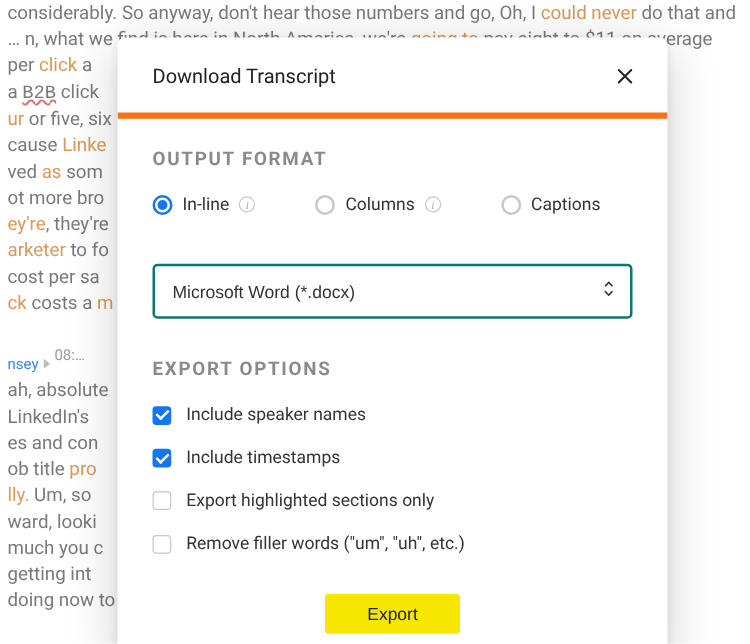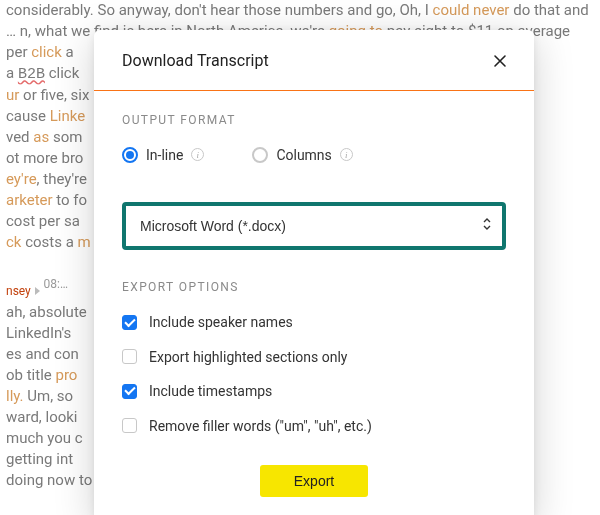--- a/index.html
+++ b/index.html
@@ -19,57 +19,57 @@
     top: 0; left: 0; right: 0; bottom: 0;
     padding: 0 6px;
     font-size: 15px;
     color: #7a7a7a;
     line-height: 21px;
     word-break: break-word;
   }
   .bg .hl { color: #d69a5a; }
   .bg .udl { text-decoration: underline wavy #e46b6b; text-decoration-skip-ink: none; font-family: Liberation Mono, monospace; }
   .bg .ts { color: #9a9a9a; font-size: 12px; display:inline-flex; align-items:flex-end; gap:4px;}
-  .bg .sp { color: #c2410c; font-size:12px;margin-top:47px;}
+  .bg .sp { color: #3b82f6; font-size:12px;margin-top:47px;}
   .modal {
     position: absolute;
     top: 30px;
     left: 94px;
     width: 440px;
     background: #fff;
     border-radius: 6px;
     box-shadow: 0 8px 40px rgba(0,0,0,0.18), 0 2px 8px rgba(0,0,0,0.08);
     overflow: hidden;
   }
   .modal-header {
     display: flex;
     align-items: center;
     justify-content: space-between;
     padding: 18px 22px 16px 28px;
-    border-bottom: 1px solid #f97316;
+    border-bottom: 5px solid #f97316;
   }
   .modal-title {
     font-size: 16px;
     color: #222;
     font-weight: 400;
   }
   .close-btn {
     background: none; border: none; cursor: pointer;
     padding: 4px;
     color: #222;
   }
   .close-btn svg { display:block; }
   .modal-body {
     padding: 20px 28px 24px 28px;
   }
   .section-label {
-    font-size: 12px;
+    font-size: 15px;
     letter-spacing: 1.4px;
     color: #8a8a8a;
-    font-weight: 400;
+    font-weight: 700;
     margin-bottom: 14px;
   }
   .radio-row {
     display: flex;
     gap: 48px;
     margin-bottom: 36px;
   }
   .radio-item {
     display: inline-flex;
     align-items: center;
@@ -96,21 +96,21 @@
     display: inline-flex; align-items:center; justify-content:center;
     font-size: 9px; color:#aaa; font-style: italic;
     font-family: Georgia, serif;
   }
   .select-wrap {
     position: relative;
     margin-bottom: 28px;
   }
   .select-box {
     width: 100%;
-    border: 4px solid #0f766e;
+    border: 2px solid #0f766e;
     border-radius: 4px;
     padding: 12px 40px 12px 14px;
     font-size: 14px;
     color: #333;
     background: #fff;
     cursor: pointer;
     text-align: left;
   }
   .select-caret {
     position: absolute;
@@ -196,45 +196,49 @@
             <span class="radio-inner"></span>
           </span>
         <span>In-line</span>
         <span class="info-icon">i</span>
       </label>
       <label class="radio-item">
         <span class="radio-outer"></span>
         <span>Columns</span>
         <span class="info-icon">i</span>
       </label>
+      <label class="radio-item">
+        <span class="radio-outer"></span>
+        <span>Captions</span>
+      </label>
     </div>
 
     <div class="select-wrap">
       <button class="select-box">Microsoft Word (*.docx)</button>
       <span class="select-caret">
         <svg width="10" height="14" viewBox="0 0 10 14">
             <path d="M2 5 L5 2 L8 5" stroke="#333" stroke-width="1.4" fill="none"></path>
             <path d="M2 9 L5 12 L8 9" stroke="#333" stroke-width="1.4" fill="none"></path>
           </svg>
       </span>
     </div>
 
     <div class="section-label">EXPORT OPTIONS</div>
     <div class="check-list">
       <label class="check-item checked">
         <span class="checkbox"></span>
         <span>Include speaker names</span>
       </label>
+      <label class="check-item checked">
+        <span class="checkbox"></span>
+        <span>Include timestamps</span>
+      </label>
       <label class="check-item">
         <span class="checkbox"></span>
         <span>Export highlighted sections only</span>
-      </label>
-      <label class="check-item checked">
-        <span class="checkbox"></span>
-        <span>Include timestamps</span>
       </label>
       <label class="check-item">
         <span class="checkbox"></span>
         <span>Remove filler words ("um", "uh", etc.)</span>
       </label>
     </div>
 
     <div class="export-row">
       <button class="export-btn">Export</button>
     </div>

